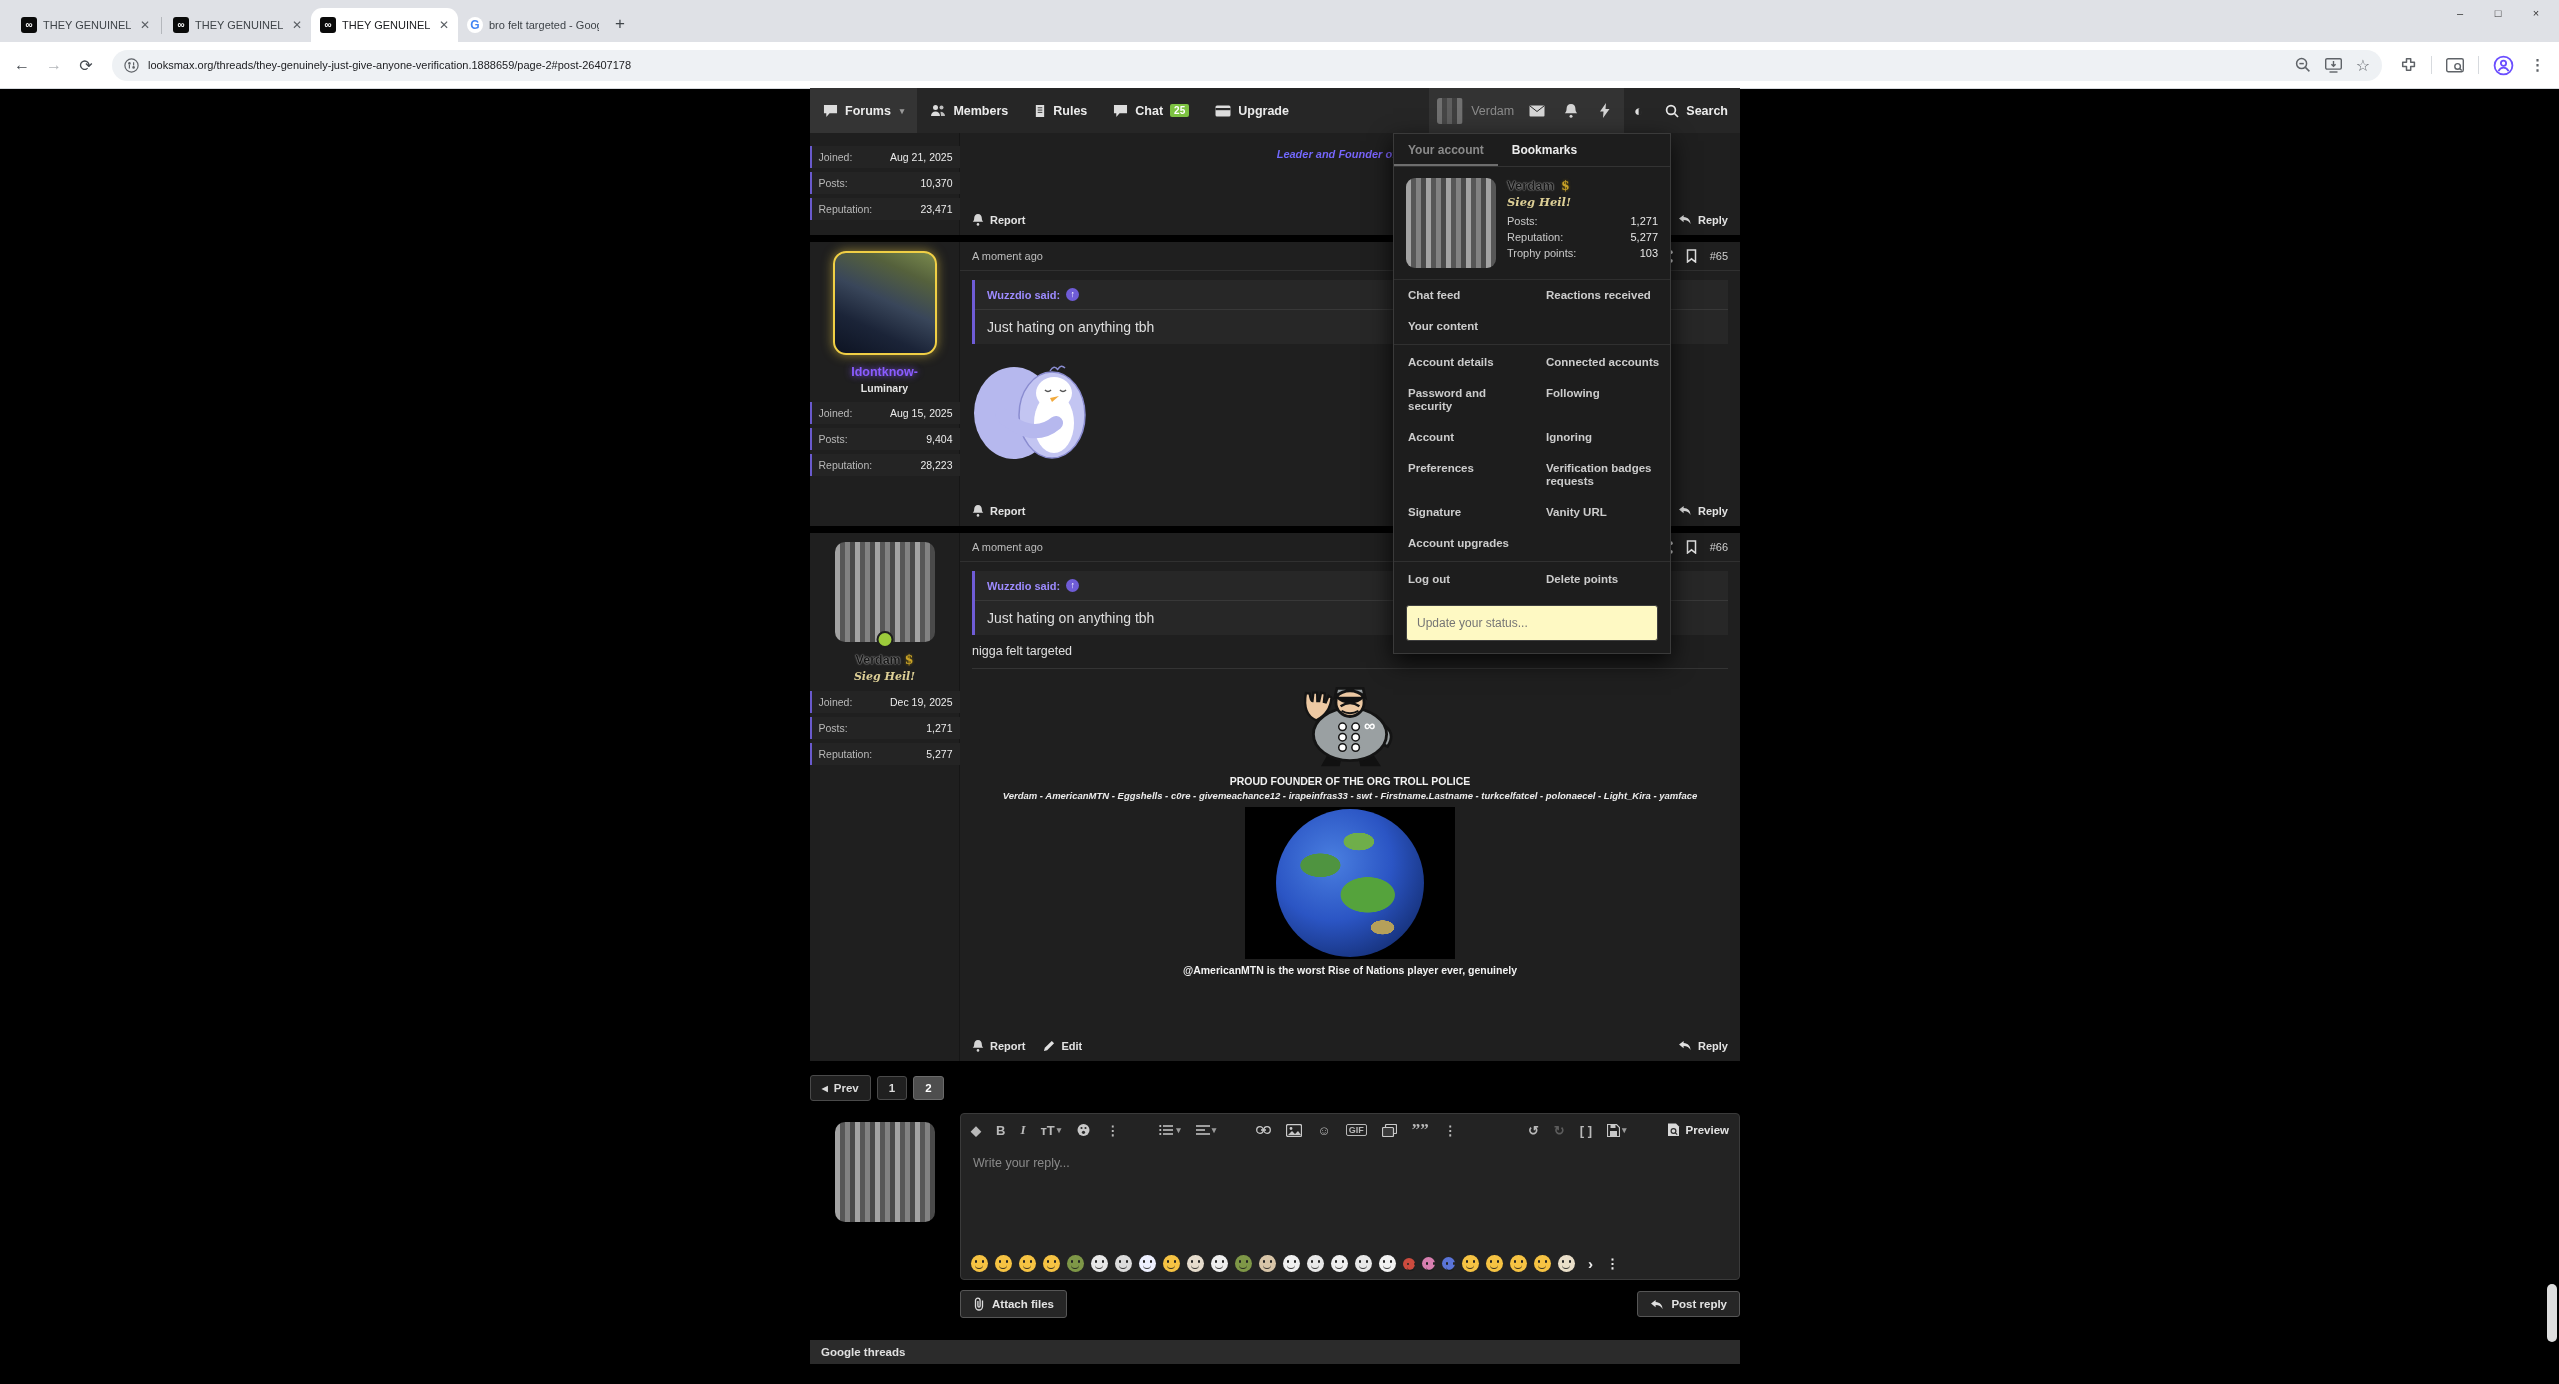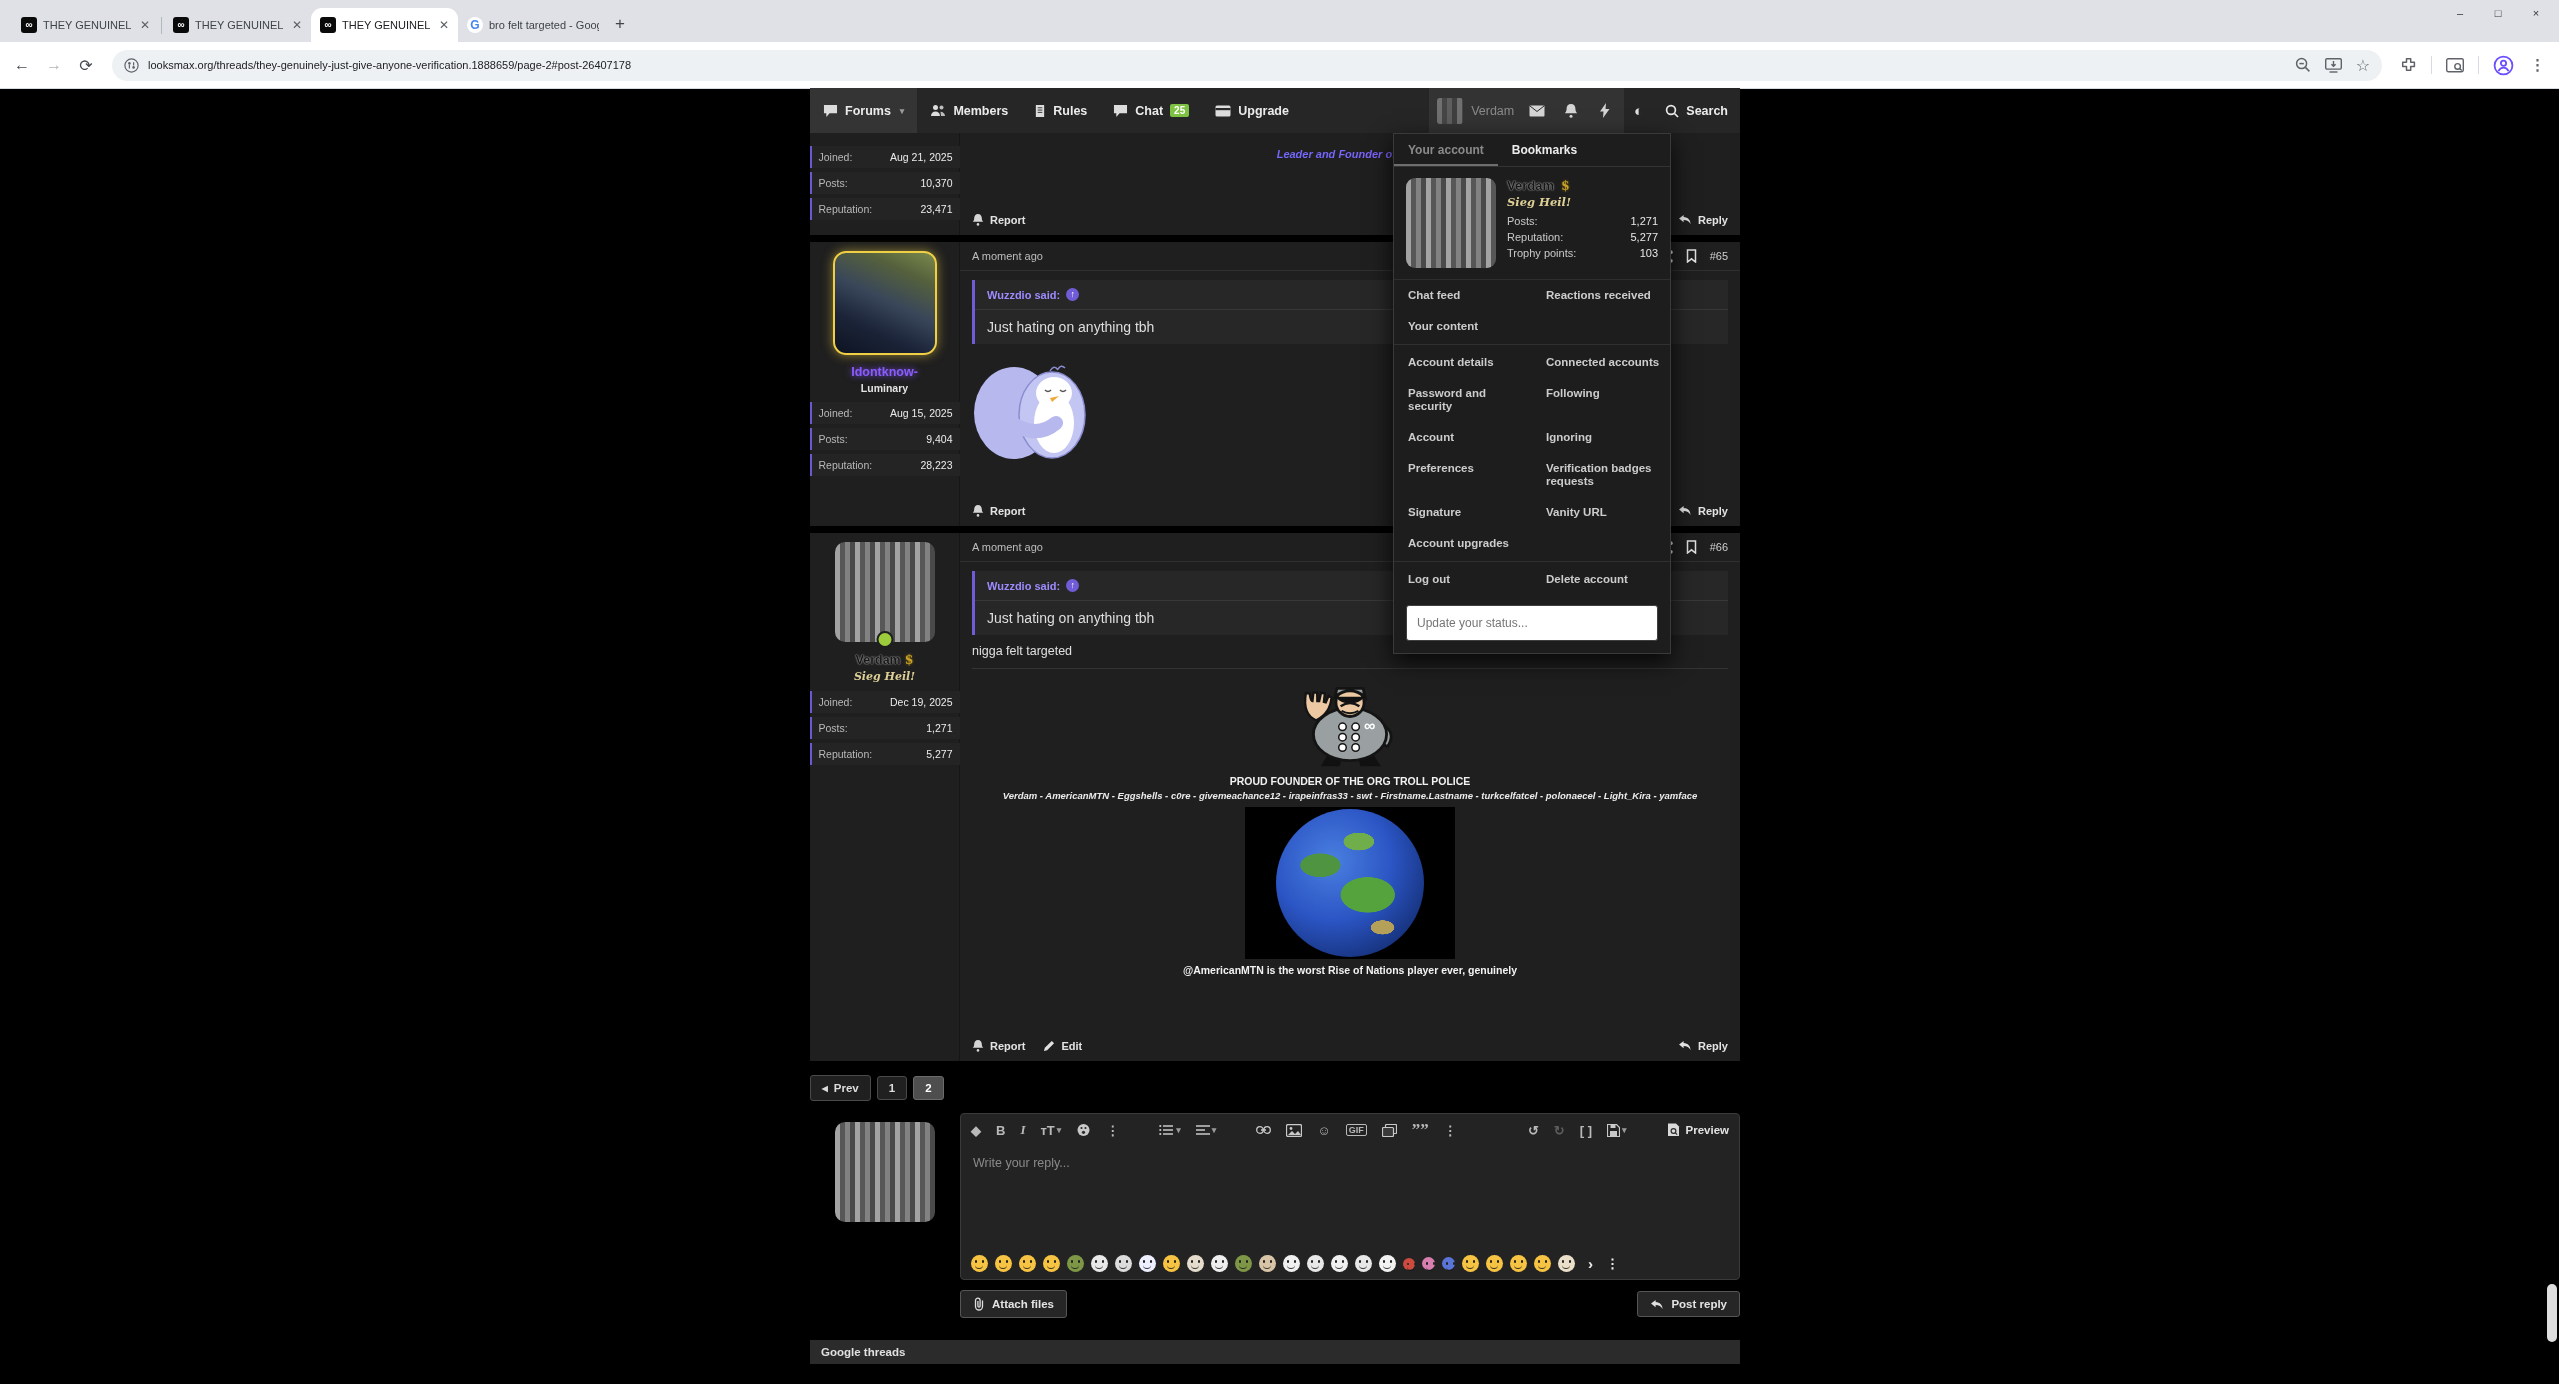--- a/index.html
+++ b/index.html
@@ -51,21 +51,21 @@
   .cardav{width:90px;height:90px;border-radius:9px;flex:none}
   .cardinfo{flex:1;margin-left:11px;min-width:0}
   .uname{font-size:13px;font-weight:bold;color:#161616;text-shadow:0 0 2px #9c9c9c,0 0 1px #c9c9c9;display:inline}
   .goldbadge{color:#c9a227;font-family:"DejaVu Serif",serif;font-weight:bold;text-shadow:0 0 3px #7a6410;margin-left:4px}
   .ustatus{font-family:"DejaVu Serif",serif;font-style:italic;font-weight:bold;color:#ddcf96;font-size:11.5px;margin:2px 0 4px}
   .statrow{display:flex;justify-content:space-between;font-size:11px;color:#c9c9c9;line-height:16px}
   .statrow b{color:#e8e8e8;font-weight:normal}
   .ddrow{display:flex;font-size:11.5px;font-weight:bold;color:#cccccc}
   .ddrow>div{width:50%;padding:9px 6px 9px 14px;line-height:13px}
   .dddiv{border-top:1px solid #303030;margin:2px 0}
-  .ddstatus{margin:10px 12px 12px;height:34px;background:#ffffff;border:1px solid #3f3f3f;border-radius:3px;color:#7e7e7e;font-size:12px;padding:0 10px;width:calc(100% - 46px);font-family:"Liberation Sans",sans-serif}
+  .ddstatus{margin:10px 12px 12px;height:34px;background:#fef9c3;border:1px solid #3f3f3f;border-radius:3px;color:#7e7e7e;font-size:12px;padding:0 10px;width:calc(100% - 46px);font-family:"Liberation Sans",sans-serif}
   
   .posts{display:flex;flex-direction:column;gap:7px;margin-top:0}
   .post{display:grid;grid-template-columns:150px 1fr;background:#1f1f1f}
   .ucell{padding:9px 8px;border-right:1px solid #161616;display:flex;flex-direction:column;align-items:center}
   .ccell{display:flex;flex-direction:column;min-width:0}
   .phead{display:flex;justify-content:space-between;align-items:center;padding:7px 12px;border-bottom:1px solid #303030;color:#bdbdbd;font-size:11px}
   .pheadr{display:flex;align-items:center;gap:13px;color:#cfcfcf}
   .pbody{padding:9px 12px;flex:1}
   .pfoot{display:flex;justify-content:space-between;align-items:center;padding:7px 12px 9px}
   .flink{display:flex;align-items:center;gap:6px;color:#e3e3e3;font-size:11px;font-weight:bold}
@@ -344,21 +344,21 @@
           <div>Signature</div>
           <div>Vanity URL</div>
         </div>
       <div class="ddrow">
           <div>Account upgrades</div>
           <div></div>
         </div>
       <div class="dddiv"></div>
       <div class="ddrow">
           <div>Log out</div>
-          <div>Delete account</div>
+          <div>Delete points</div>
         </div>
       <input class="ddstatus" placeholder="Update your status..." style="">
     </div>
   </div>
 
   <div class="posts">
 
     <div class="post" style="min-height:102px">
       <div class="ucell">
         <div class="srow">

